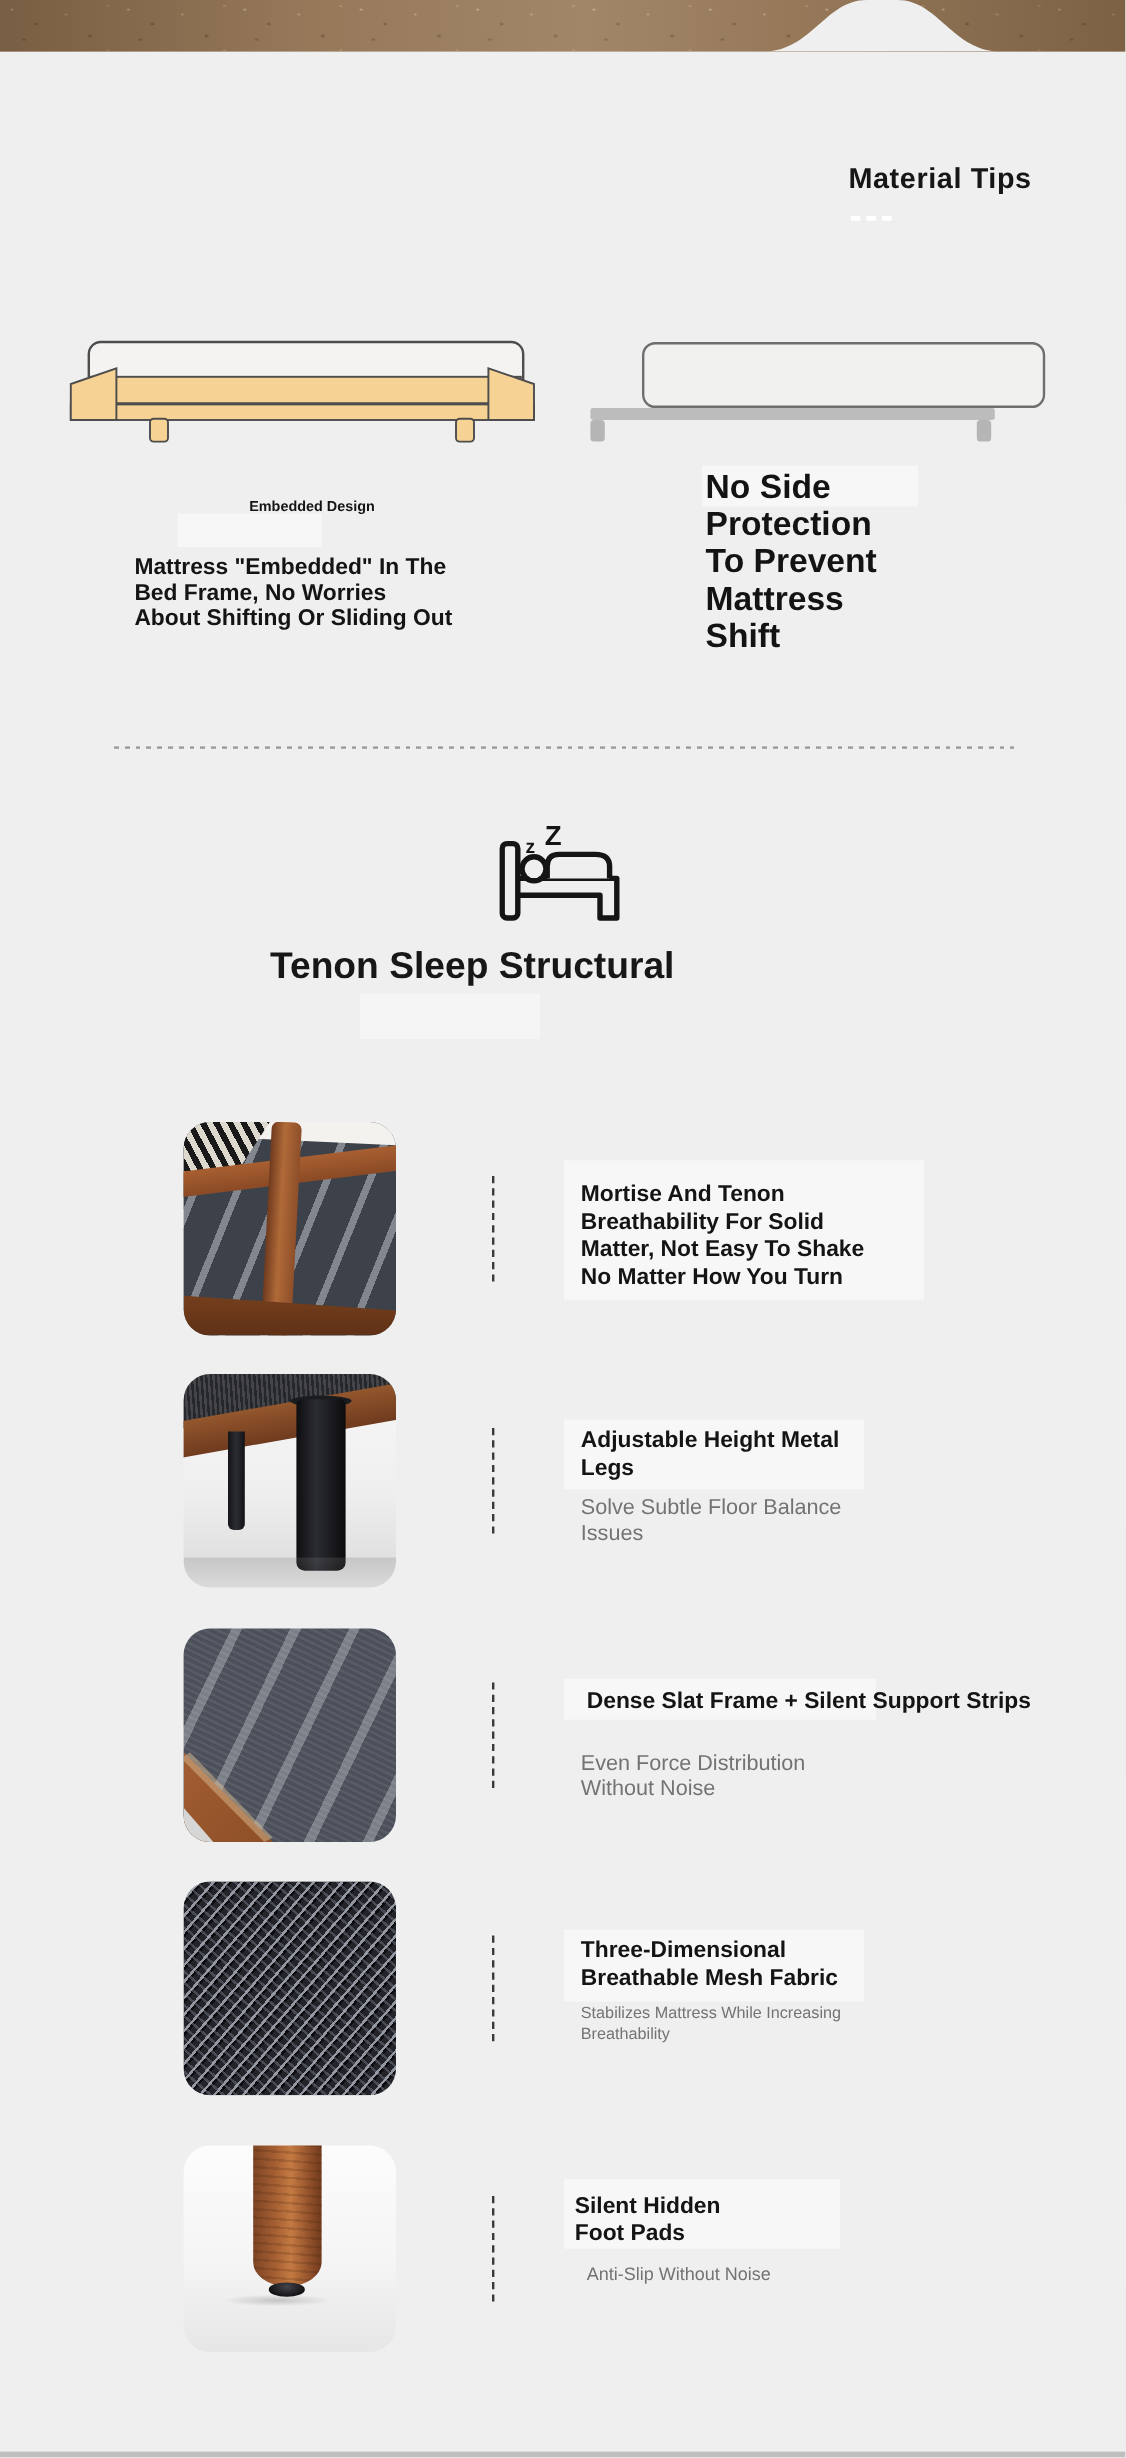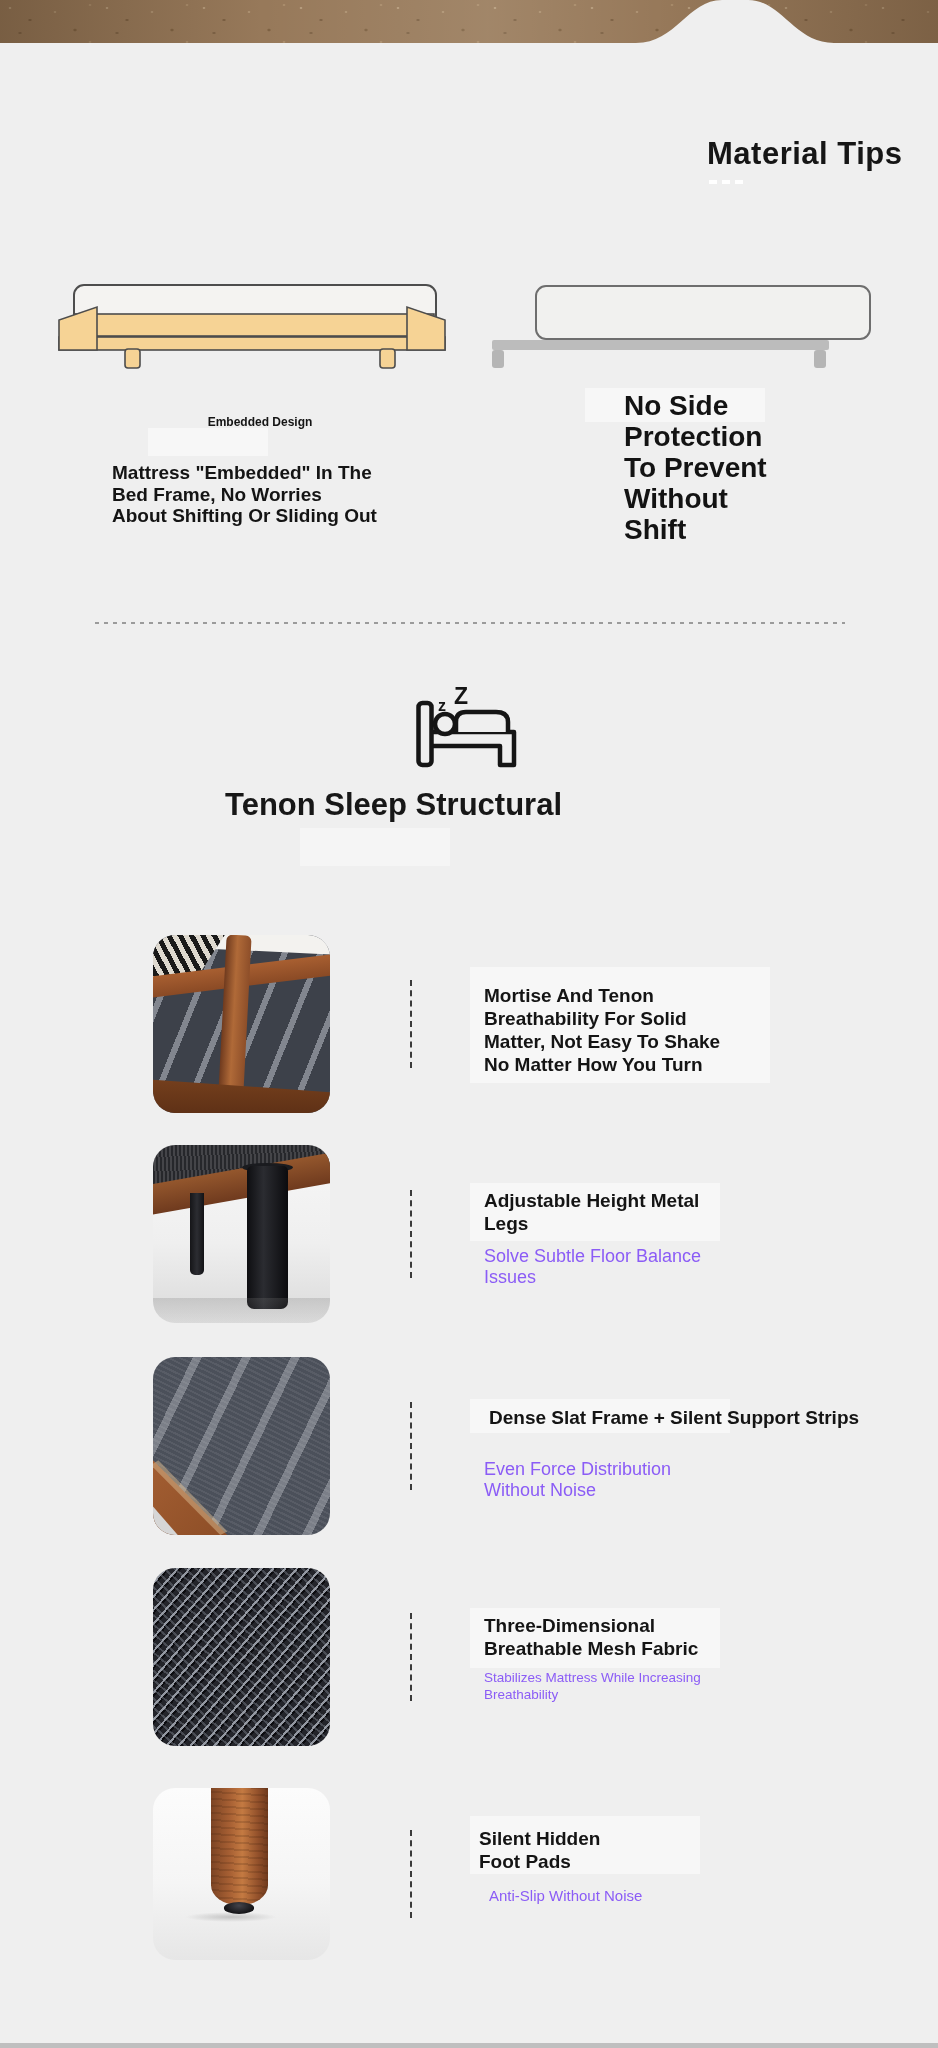--- a/index.html
+++ b/index.html
@@ -15,47 +15,47 @@
       radial-gradient(ellipse 3px 2px at 55px 12px, rgba(245,225,190,.45), transparent 60%),
       radial-gradient(ellipse 4px 3px at 75px 30px, rgba(80,55,25,.55), transparent 60%),
       radial-gradient(ellipse 3px 2px at 90px 5px, rgba(235,210,170,.4), transparent 60%),
       radial-gradient(ellipse 4px 2px at 20px 33px, rgba(60,40,18,.5), transparent 60%);
     background-size:97px 37px;}
   .hero-shade{position:absolute;inset:0;
     background:linear-gradient(90deg, rgba(50,32,14,.30), rgba(0,0,0,0) 28%, rgba(255,250,235,.10) 52%, rgba(0,0,0,0) 70%, rgba(55,35,15,.28));}
   .hero-notch{position:absolute;left:0;top:0;}
 
   
-  .material-title{position:absolute;left:707px;top:136px;font-size:31px;font-weight:bold;color:#161616;letter-spacing:.5px;white-space:nowrap;}
+  .material-title{position:absolute;left:707px;top:136px;font-size:24px;font-weight:bold;color:#161616;letter-spacing:.5px;white-space:nowrap;}
   .title-dashes{position:absolute;left:709px;top:180px;width:34px;height:0;border-bottom:4px dashed #ffffff;}
 
   .sheen{position:absolute;background:rgba(255,255,255,.5);}
 
   
   .diagram{position:absolute;}
   .badge{position:absolute;left:150px;top:415px;width:220px;text-align:center;font-size:12px;font-weight:bold;color:#141414;}
   .left-par{position:absolute;left:112px;top:462px;font-size:19px;line-height:21.5px;font-weight:bold;color:#141414;}
-  .right-par{position:absolute;left:588px;top:390px;font-size:28px;line-height:31px;font-weight:bold;color:#131313;margin-left:36px;}
+  .right-par{position:absolute;left:588px;top:390px;font-size:28px;line-height:31px;font-weight:bold;color:#131313;}
   .left-par div,.right-par div{white-space:nowrap;}
 
   
   .hdivider{position:absolute;left:95px;top:622px;width:750px;height:2px;
     background:repeating-linear-gradient(90deg,#9b9b9b 0 4px, transparent 4px 9px);}
 
   
   .sleep-icon{position:absolute;left:416px;top:678px;}
   .section-title{position:absolute;left:225px;top:786px;font-size:31px;line-height:38px;font-weight:bold;color:#171717;}
   .section-title div{white-space:nowrap;}
 
   
   .frow{position:absolute;left:0;width:938px;height:212px;}
   .fimg{position:absolute;left:153px;top:0;width:177px;height:178px;border-radius:22px;overflow:hidden;}
   .fdash{position:absolute;left:410px;top:45px;height:88px;width:0;border-left:2.5px dashed #3a3a3a;}
   .ftitle{position:absolute;left:484px;font-size:19px;line-height:23px;font-weight:bold;color:#141414;}
-  .fsub{position:absolute;left:484px;font-size:18px;line-height:20.5px;color:#8b5cf6;}
+  .fsub{position:absolute;left:484px;font-size:18px;line-height:20.5px;color:#737373;}
   .ftitle div,.fsub div{white-space:nowrap;}
 
   
   .img-corner{background:repeating-linear-gradient(112deg,#3d414a 0 27px,#82868f 27px 33px);}
   .img-corner .white-top{position:absolute;left:0;top:0;width:100%;height:26%;
     background:#f3f2ef;clip-path:polygon(28% 0,100% 0,100% 42%,34% 30%);}
   .img-corner .stripes{position:absolute;left:0;top:0;width:52%;height:34%;
     background:repeating-linear-gradient(62deg,#191919 0 5px,#ded9cf 5px 10px);
     clip-path:polygon(0 0,78% 0,48% 70%,0 100%);}
   .img-corner .rail{position:absolute;left:-8%;top:17%;width:120%;height:12%;
@@ -153,21 +153,21 @@
     <div>Mattress "Embedded" In The</div>
     <div>Bed Frame, No Worries</div>
     <div>About Shifting Or Sliding Out</div>
   </div>
 
   <div class="sheen" style="left:585px;top:388px;width:180px;height:34px;"></div>
   <div class="right-par">
     <div>No Side</div>
     <div>Protection</div>
     <div>To Prevent</div>
-    <div>Without</div>
+    <div>Mattress</div>
     <div>Shift</div>
   </div>
 
   <div class="hdivider"></div>
 
   <svg class="sleep-icon" width="102" height="90" viewBox="0 0 102 90">
     <text x="22" y="33" font-size="16" font-weight="bold" fill="#151515">z</text>
     <text x="38" y="26" font-size="23" font-weight="bold" fill="#151515">Z</text>
     <path d="M14 54 H98 V87 H84 V68 H14 Z" fill="#efefef" stroke="#151515" stroke-width="4.5" stroke-linejoin="round"></path>
     <rect x="2.5" y="25" width="13" height="62" rx="4" fill="#efefef" stroke="#151515" stroke-width="4.5"></rect>

